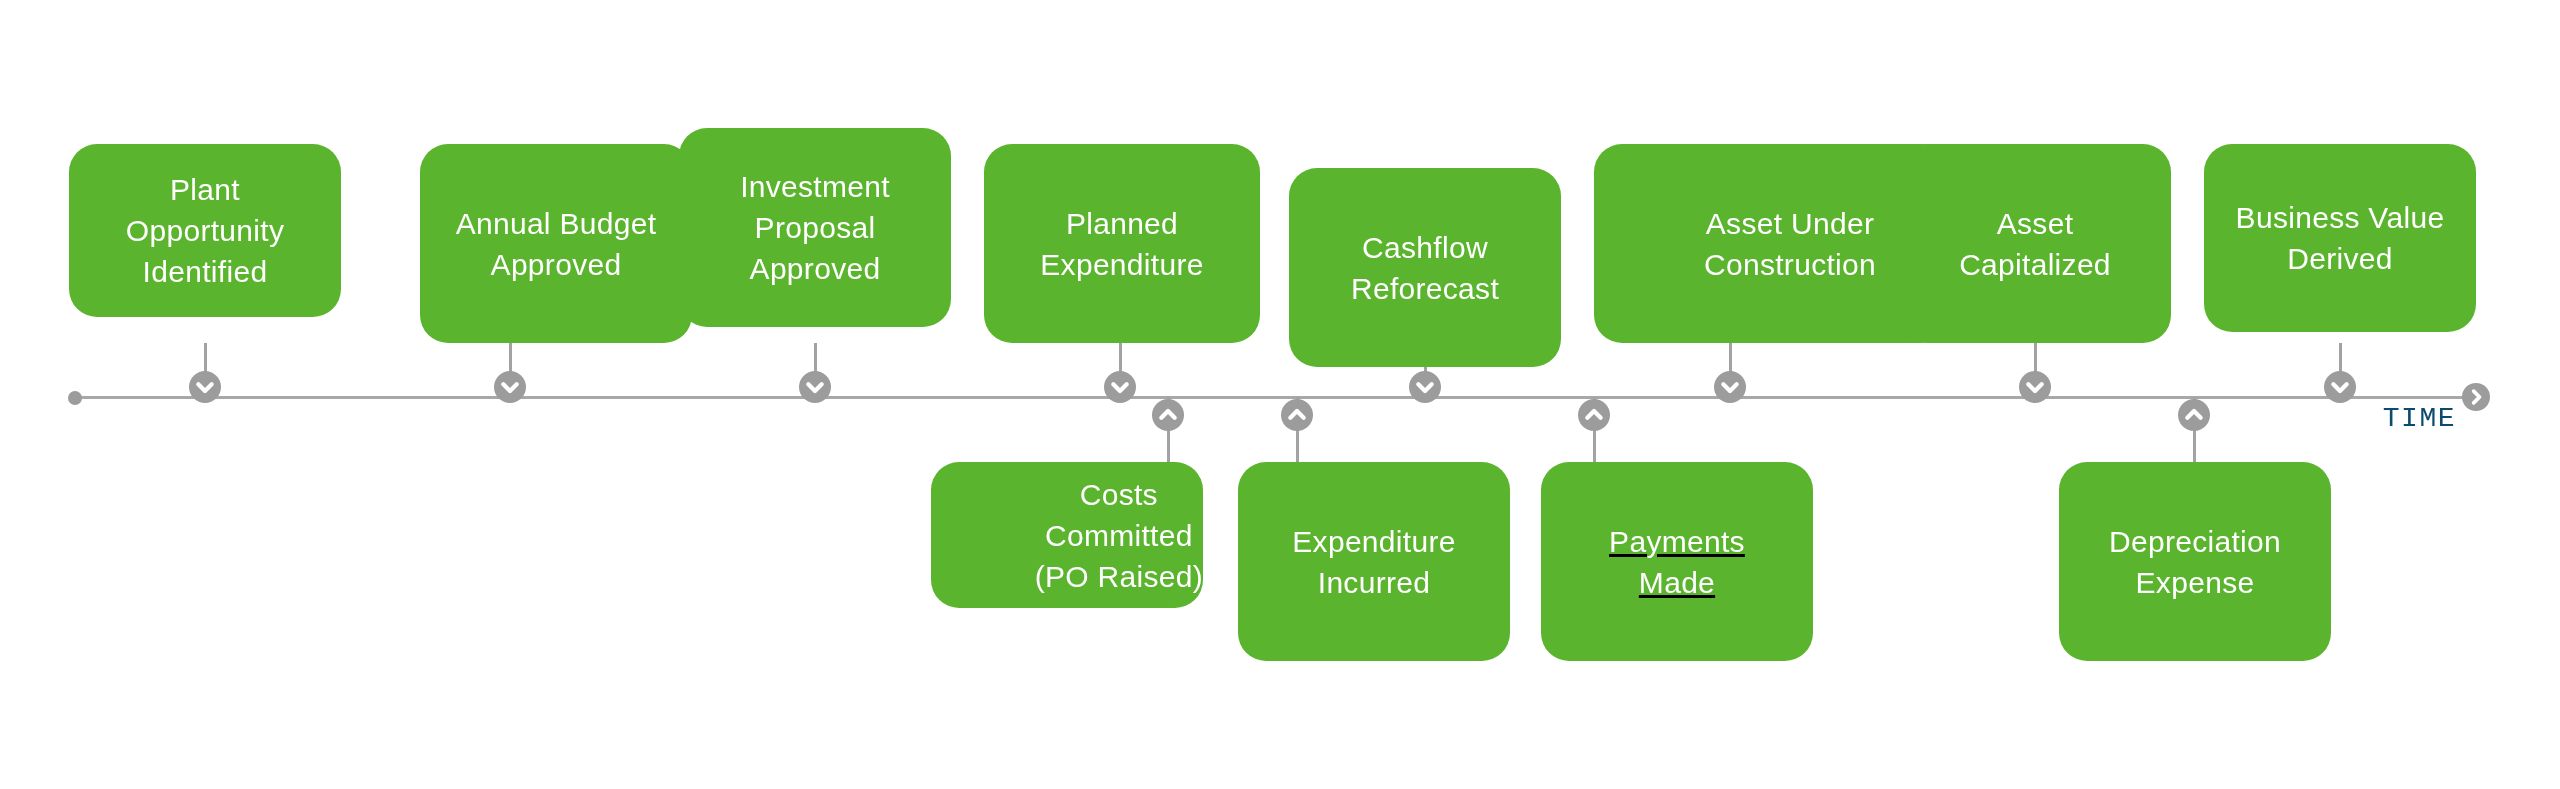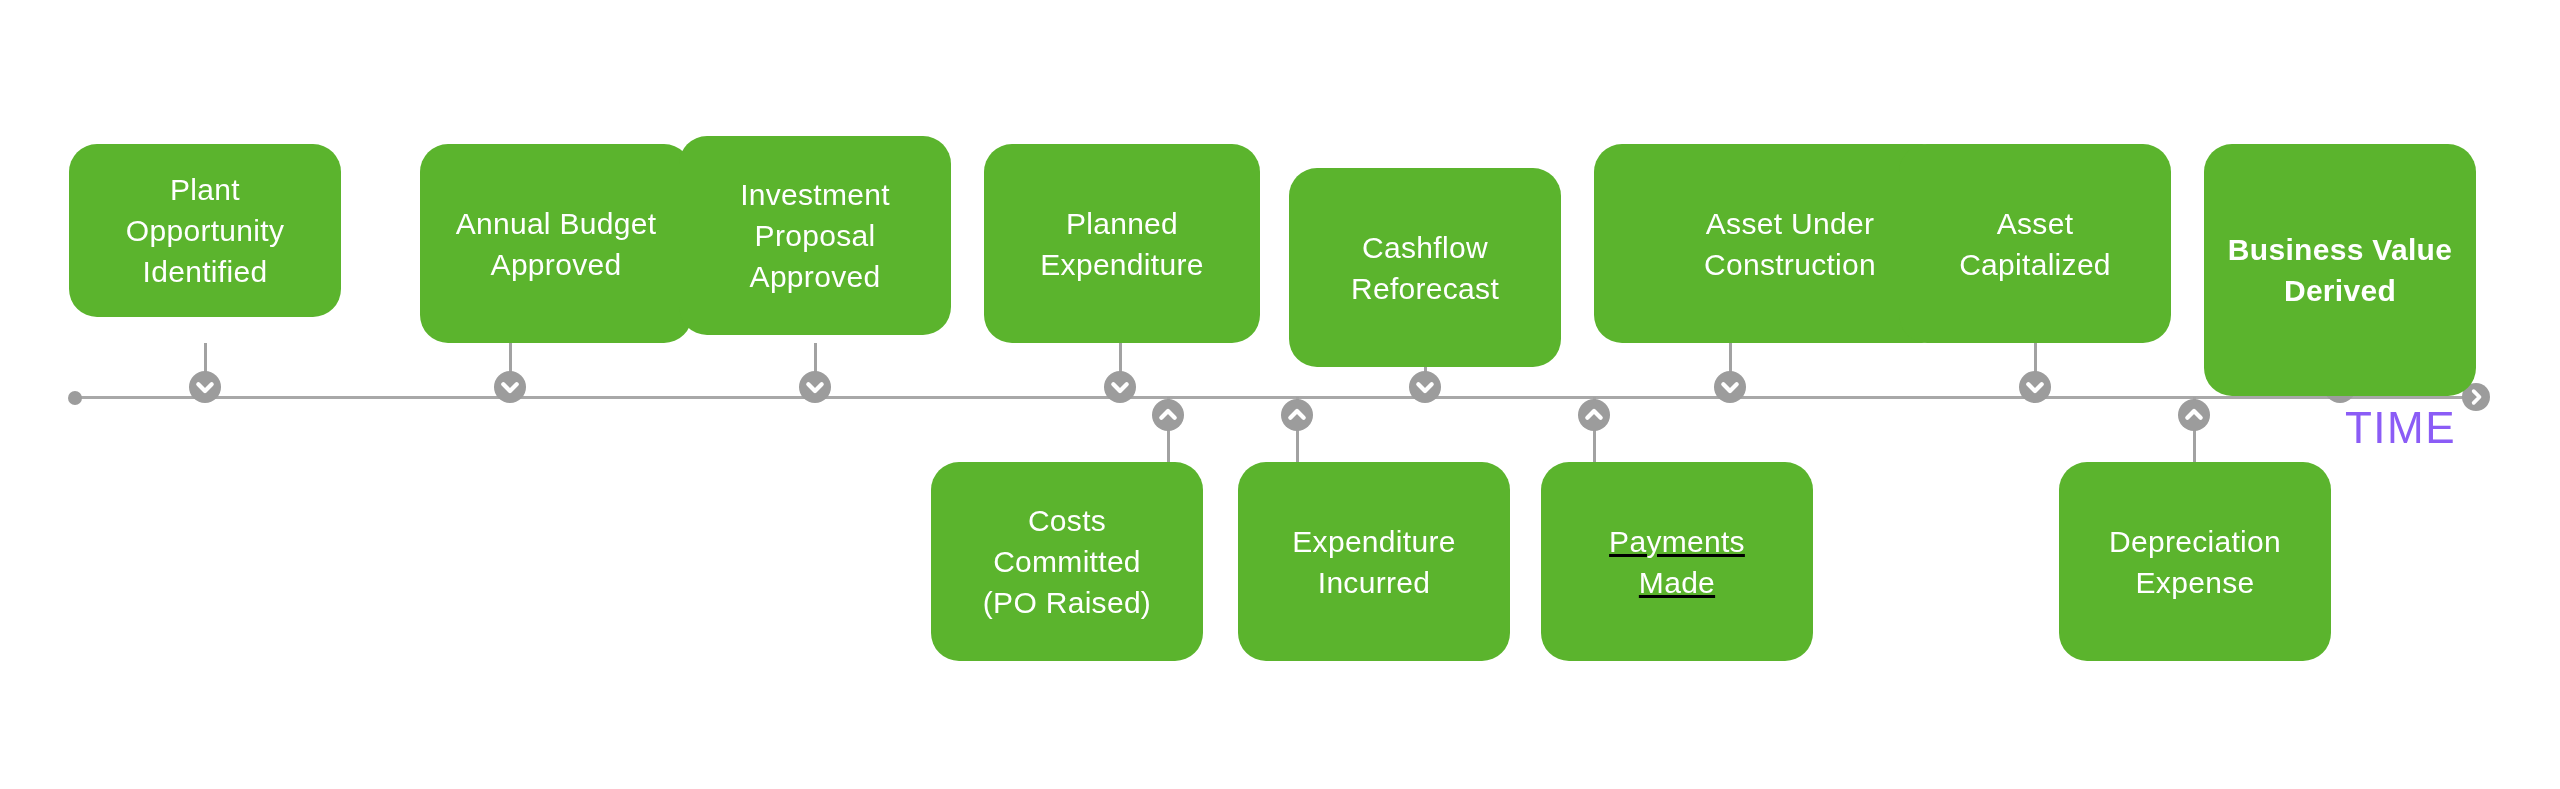--- a/index.html
+++ b/index.html
@@ -63,24 +63,25 @@
     line-height:41px;
     text-align:center;
     white-space:pre-line;
     letter-spacing:0.3px;
   }
   .time-label{
     position:absolute;
     left:2246px;top:403px;
     width:210px;
     text-align:right;
-    font-size:44px;
-    color:#8b5cf6;
+    font-size:28px;
+    color:#0c4a6e;
     letter-spacing:1.5px;
     z-index:2;
+    font-family:Liberation Mono, monospace;
   }
 </style>
 </head>
 <body>
 
 <div class="stage">
   <div class="tl-line"></div>
   <div class="tl-start"></div>
   <div class="node tl-end">
     <svg viewBox="0 0 24 24">
@@ -103,21 +104,21 @@
       <div class="box" style="left: 374px; top: 144px; width: 272px; height: 199px; margin-left: 46px;">
         <div class="box-label">Annual Budget
 Approved</div>
       </div>
       <div class="connector" style="left: 508.5px; top: 343px; height: 54px;"></div>
       <div class="node" style="left: 494px; top: 371px; width: 32px; height: 32px;">
         <svg viewBox="0 0 24 24">
           <polyline points="7,10 12,15 17,10"></polyline>
         </svg>
       </div>
-      <div class="box" style="left: 679px; top: 136px; width: 272px; height: 199px;">
+      <div class="box" style="left: 679px; top: 128px; width: 272px; height: 199px;">
         <div class="box-label">Investment
 Proposal
 Approved</div>
       </div>
       <div class="connector" style="left: 813.5px; top: 343px; height: 54px;"></div>
       <div class="node" style="left: 799px; top: 371px; width: 32px; height: 32px;">
         <svg viewBox="0 0 24 24">
           <polyline points="7,10 12,15 17,10"></polyline>
         </svg>
       </div>
@@ -154,31 +155,31 @@
       <div class="box" style="left: 1899px; top: 144px; width: 272px; height: 199px;">
         <div class="box-label">Asset
 Capitalized</div>
       </div>
       <div class="connector" style="left: 2033.5px; top: 343px; height: 54px;"></div>
       <div class="node" style="left: 2019px; top: 371px; width: 32px; height: 32px;">
         <svg viewBox="0 0 24 24">
           <polyline points="7,10 12,15 17,10"></polyline>
         </svg>
       </div>
-      <div class="box" style="left: 2204px; top: 144px; width: 272px; height: 252px; font-weight: bold;">
+      <div class="box" style="left: 2204px; top: 144px; width: 272px; height: 188px;">
         <div class="box-label">Business Value
 Derived</div>
       </div>
       <div class="connector" style="left: 2338.5px; top: 343px; height: 54px;"></div>
       <div class="node" style="left: 2324px; top: 371px; width: 32px; height: 32px;">
         <svg viewBox="0 0 24 24">
           <polyline points="7,10 12,15 17,10"></polyline>
         </svg>
       </div>
-      <div class="box" style="left: 931px; top: 462px; width: 272px; height: 199px;">
+      <div class="box" style="left: 931px; top: 462px; width: 272px; height: 146px; justify-content: flex-end;">
         <div class="box-label">Costs
 Committed
 (PO Raised)</div>
       </div>
       <div class="connector" style="left: 1166.5px; top: 397px; height: 65px;"></div>
       <div class="node" style="left: 1152px; top: 399px; width: 32px; height: 32px;">
         <svg viewBox="0 0 24 24">
           <polyline points="7,14 12,9 17,14"></polyline>
         </svg>
       </div>

